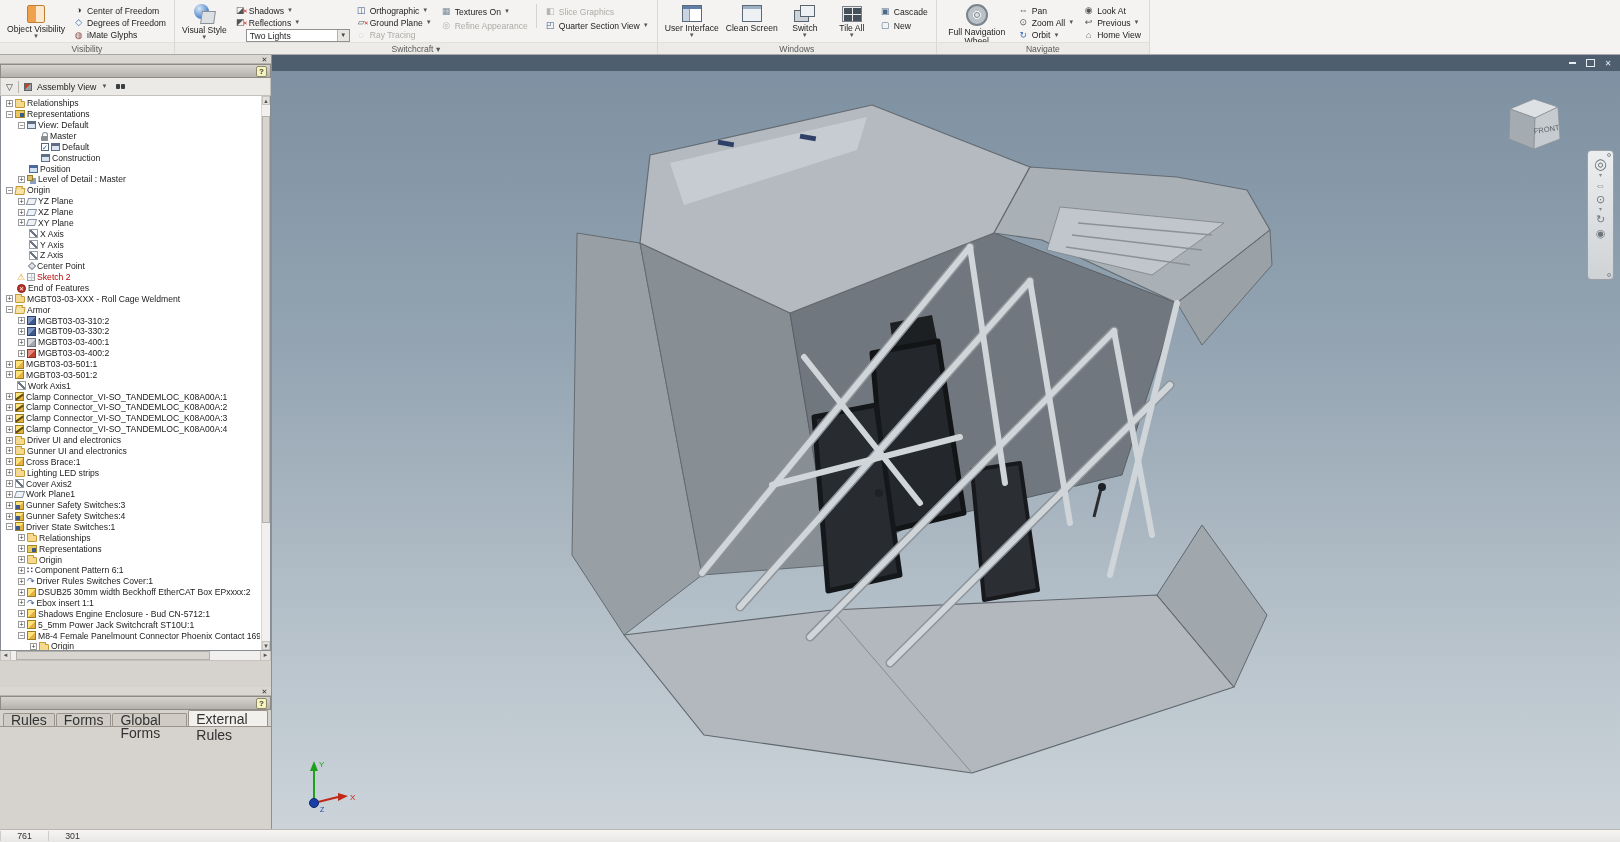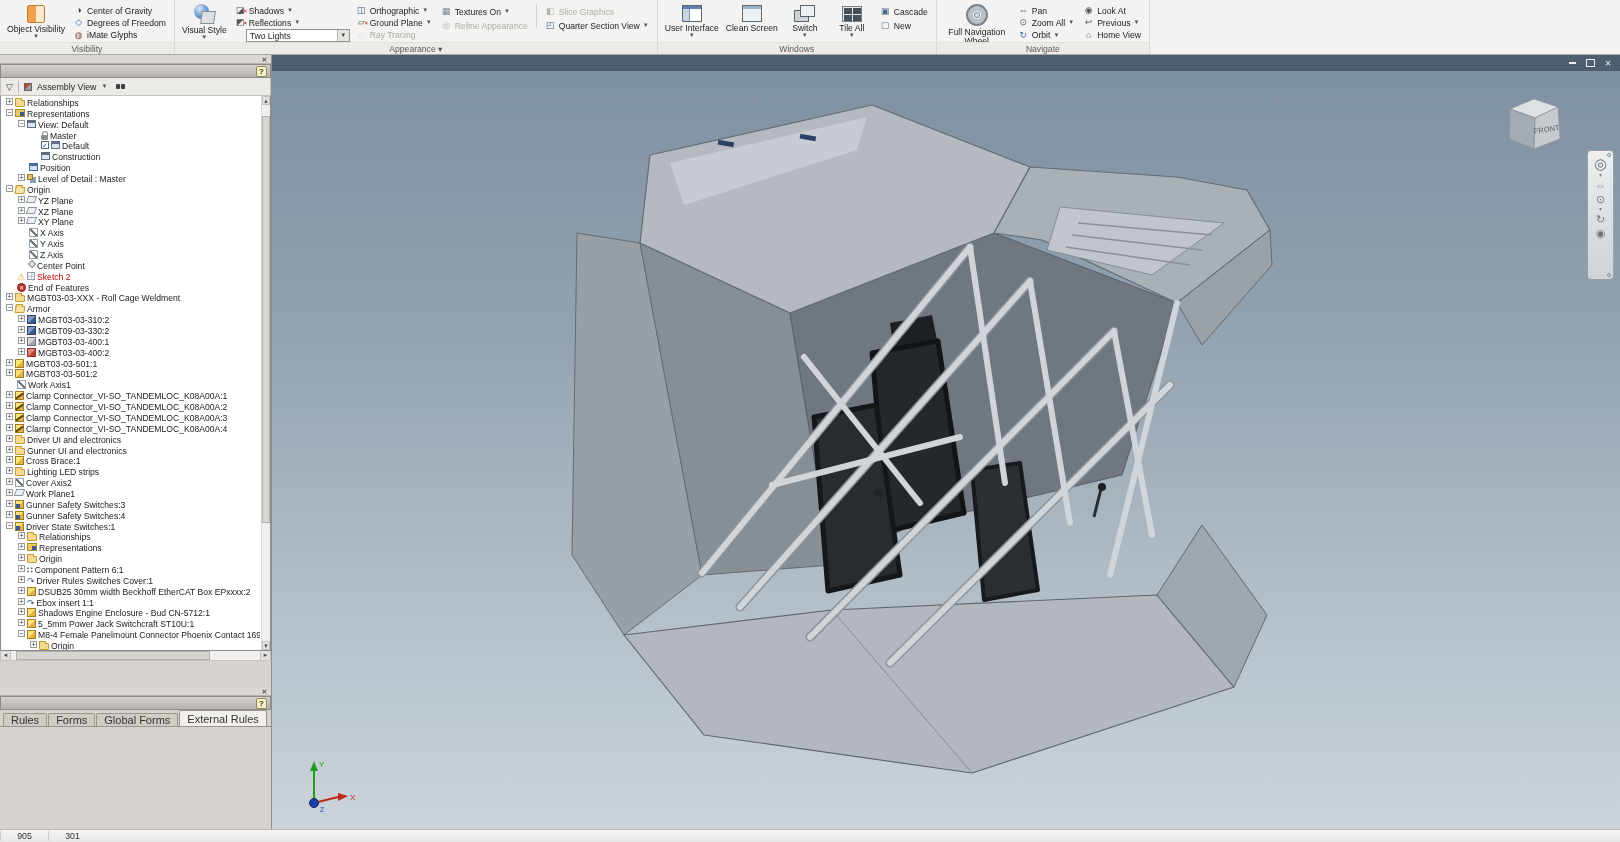--- a/index.html
+++ b/index.html
@@ -86,21 +86,21 @@
   .tsep { width:1px; height:12px; background:#b8b5b1; }
   .av-icon { width:8px; height:8px; border:1px solid #5e6366;
     background:linear-gradient(135deg,#c0452b 50%,#9a9fa4 50%); }
   .avlabel { font-size:8.8px; }
   .binoc { width:4px; height:5px; background:#3a3f44; border-radius:1px;
     box-shadow:5px 0 0 #3a3f44; margin-left:4px; margin-right:6px; }
 
   .treewrap { position:relative; flex:0 0 auto; height:555px; background:#fff;
     border:1px solid #888d94; border-top:none; overflow:hidden; }
   .tree { position:absolute; inset:1px 10px 0 0; overflow:hidden; padding-top:1px; }
-  .trow { height:10.86px; display:flex; align-items:flex-start; gap:2px; white-space:nowrap; }
+  .trow { height:10.86px; display:flex; align-items:center; gap:2px; white-space:nowrap; }
   .exp { width:7px; height:7px; flex:0 0 auto; border:1px solid #9a9a9a; background:#fff;
     font-size:7px; line-height:5px; text-align:center; color:#333; }
   .expspace { width:9px; flex:0 0 auto; }
   .tlabel { font-size:8.6px; }
   .tlabel.red { color:#c00000; }
 
   
   .tico { flex:0 0 auto; display:inline-block; }
   .ti-folder { width:10px; height:7px; background:#f5d98f; border:1px solid #c49a32; border-radius:1px; position:relative; margin-top:2px; }
   .ti-folder::before { content:""; position:absolute; top:-3px; left:-1px; width:5px; height:2px; background:#f5d98f; border:1px solid #c49a32; border-bottom:none; }
@@ -150,21 +150,21 @@
   .hsb .strack { flex:1; position:relative; }
   .hsb .sthumb { position:absolute; top:0; bottom:0; left:2%; width:78%;
     background:#d8d5d1; border:1px solid #b3b0ac; }
 
   .panelgap { height:26px; }
 
   
   .ilogic { flex:1; display:flex; flex-direction:column; min-height:0; }
   .tabsrow { height:17px; display:flex; align-items:flex-end; gap:1px; padding:2px 3px 0 3px;
     border-bottom:1px solid #9a948c; background:#d6d2cd; }
-  .tab { height:13px; padding:0 7px; font-size:11px; line-height:13px;
+  .tab { height:13px; padding:0 7px; font-size:14px; line-height:13px;
     background:#cfcbc5; border:1px solid #9a948c; border-bottom:none;
     border-radius:2px 2px 0 0; color:#333; }
   .tab.active { height:16px; line-height:16px; background:#f2f0ed; position:relative; z-index:2; }
   .ilist { flex:1; margin:3px 4px 4px 4px; background:#fff; border:1px solid #8a8a8a; padding-top:3px; }
   .li-row { display:flex; align-items:center; gap:4px; height:12px; padding-left:5px; font-size:8.6px; }
   .ri-rule { width:8px; height:9px; border:1px solid #5a6a8a; background:#eef2fa; position:relative; flex:0 0 auto; }
   .ri-rule::before { content:""; position:absolute; left:1px; top:2px; right:1px; height:1px;
     background:#7a8aa8; box-shadow:0 2px 0 #7a8aa8, 0 4px 0 #7a8aa8; }
 
   
@@ -205,21 +205,21 @@
   <div class="ribbon" id="ribbon">
       <div class="rgroup">
         <div class="bigbtn">
           <span class="bi bi-object-visibility"></span>
           <span>Object Visibility</span>
           <span class="arr">▼</span>
         </div>
         <div class="rcol">
           <div class="sbtn">
             <span class="ri" style="color: rgb(51, 51, 51);">◑</span>
-            <span>Center of Gravity</span>
+            <span>Center of Freedom</span>
           </div>
           <div class="sbtn">
             <span class="ri" style="color: rgb(58, 111, 184);">◇</span>
             <span>Degrees of Freedom</span>
           </div>
           <div class="sbtn">
             <span class="ri" style="color: rgb(138, 74, 66);">◍</span>
             <span>iMate Glyphs</span>
           </div>
         </div>
@@ -279,21 +279,21 @@
           <div class="sbtn disabled">
             <span class="ri" style="color: rgb(182, 179, 176);">◧</span>
             <span>Slice Graphics</span>
           </div>
           <div class="sbtn">
             <span class="ri" style="color: rgb(58, 90, 132);">◰</span>
             <span>Quarter Section View</span>
             <span class="arr">▼</span>
           </div>
         </div>
-        <div class="rgroup-label">Appearance ▾</div>
+        <div class="rgroup-label">Switchcraft ▾</div>
       </div>
       <div class="rgroup">
         <div class="bigbtn">
           <span class="bi bi-user-interface"></span>
           <span>User Interface</span>
           <span class="arr">▼</span>
         </div>
         <div class="bigbtn">
           <span class="bi bi-clean-screen"></span>
           <span>Clean Screen</span>
@@ -823,17 +823,17 @@
           <span class="nvdot">▾</span>
           <span class="nv">↻</span>
           <span class="nv">◉</span>
           <span class="corner b"></span>
         </div>
       </div>
     </div>
   </div>
 
   <div class="statusbar">
-    <span class="sb-cell">905</span>
+    <span class="sb-cell">761</span>
     <span class="sb-cell">301</span>
     <span class="sb-pad"></span>
   </div>
 </div>
 
 </body></html>

